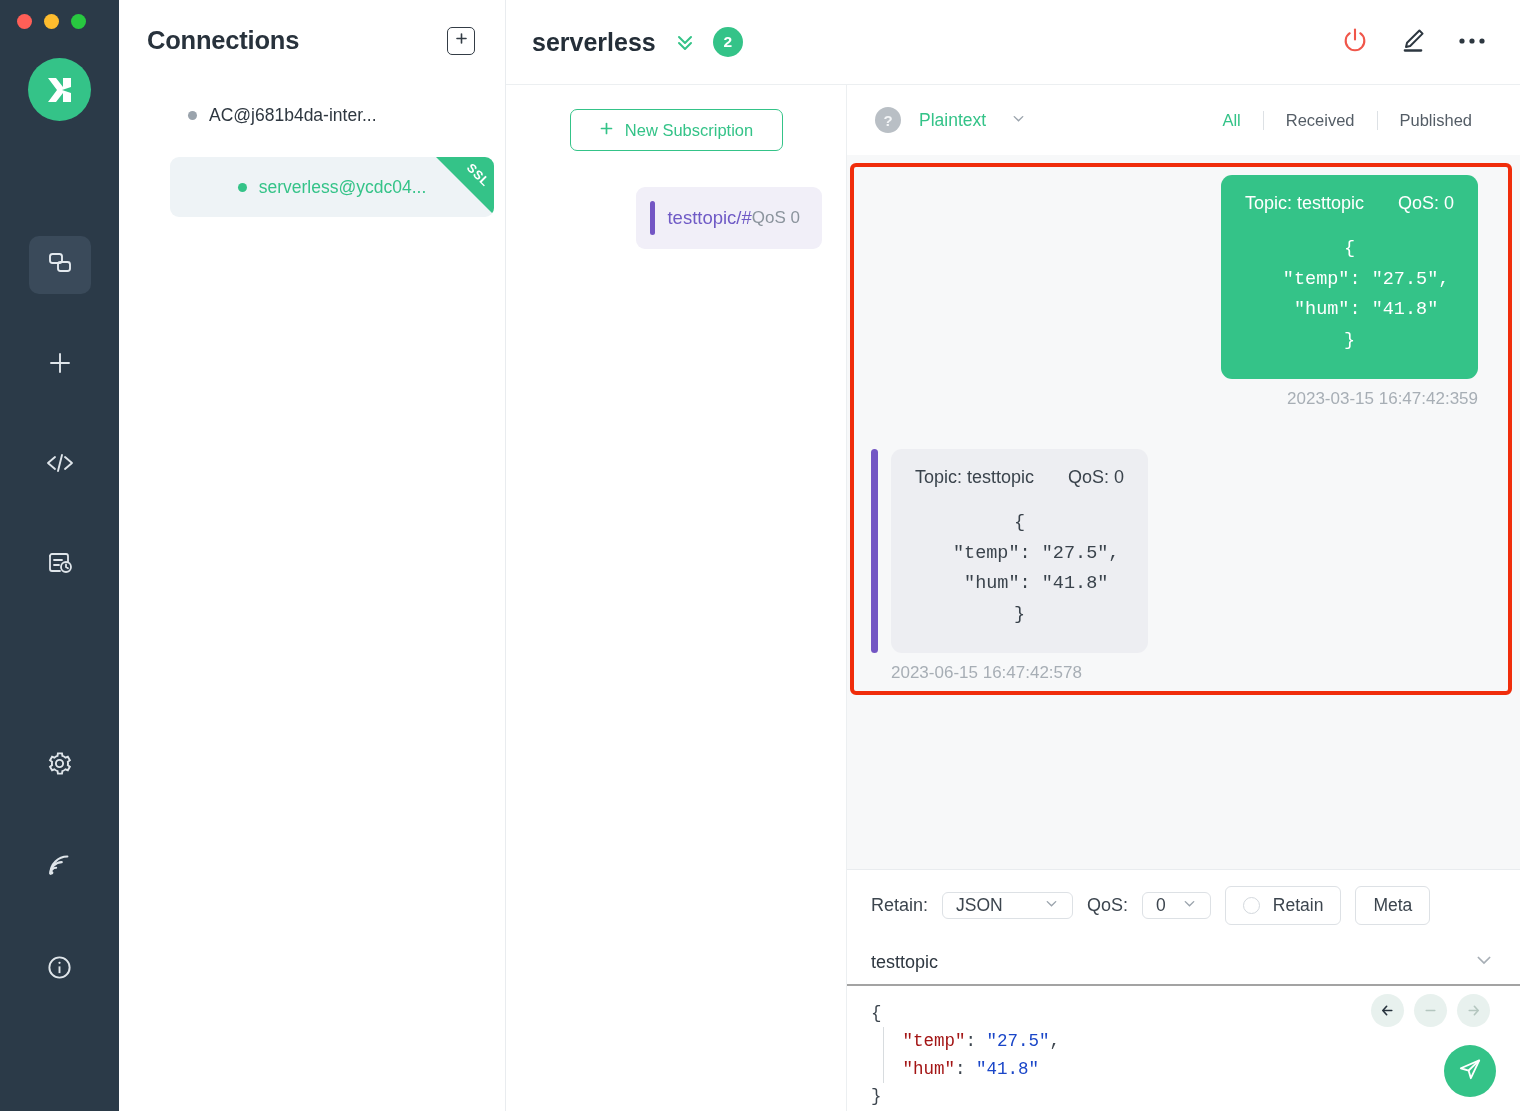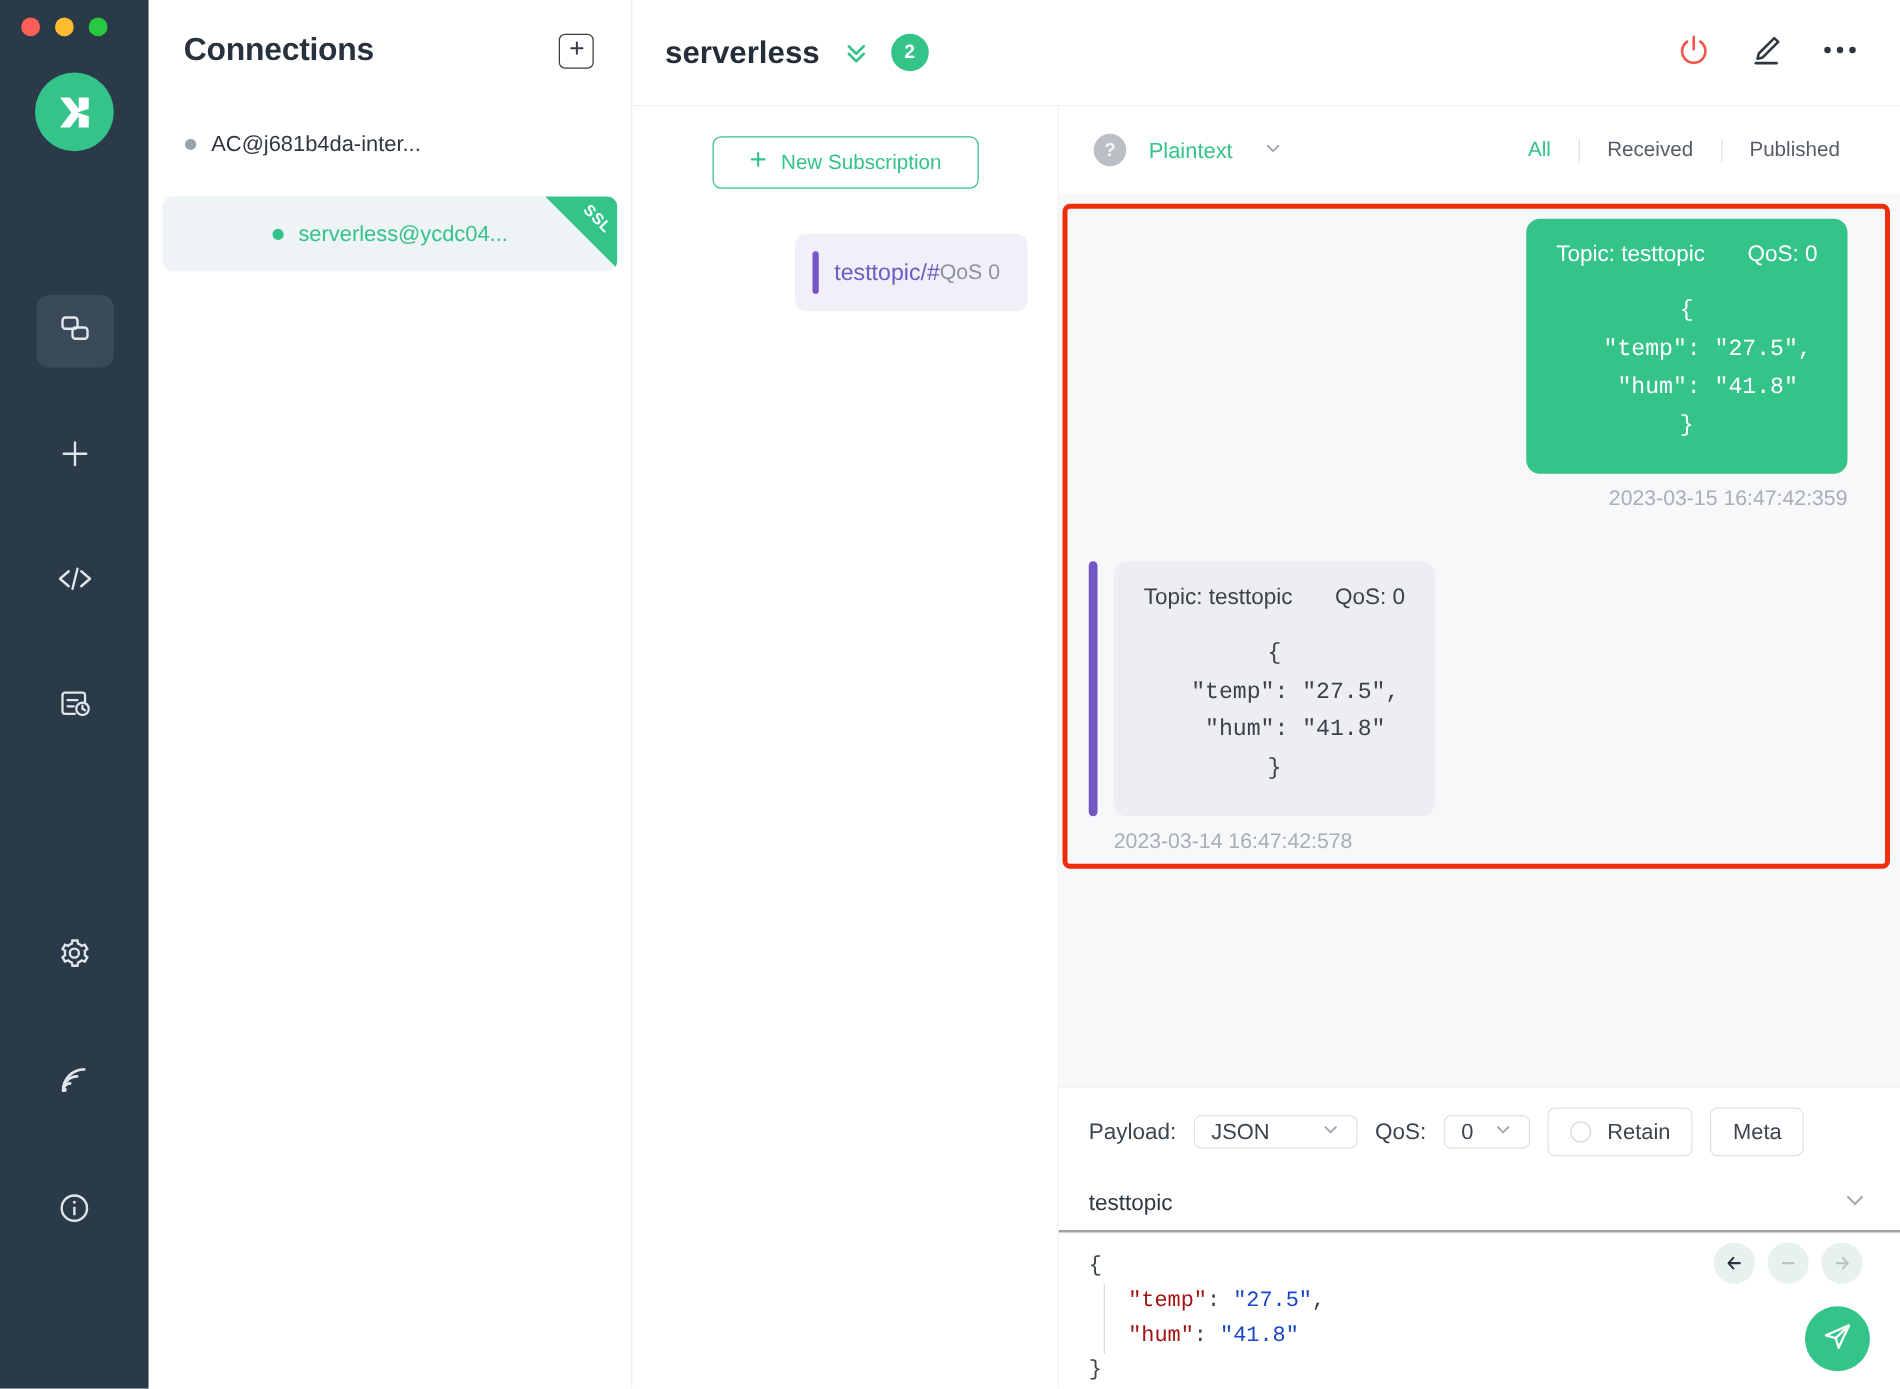--- a/index.html
+++ b/index.html
@@ -44,21 +44,21 @@
   }
   .conn-head {
     display: flex; align-items: center; justify-content: space-between;
     padding: 26px 30px 0 28px;
   }
   .conn-title { font-size: 25.5px; font-weight: 700; color: #28323c; letter-spacing: -0.2px; }
   .add-box {
     width: 28px; height: 28px; border: 1.6px solid #343d46; border-radius: 5px;
     display: flex; align-items: center; justify-content: center; color: #343d46;
   }
-  .conn-list { margin-top: 30px; }
+  .conn-list { margin-top: 30px; padding-left: 40px; }
   .conn-item {
     display: flex; align-items: center; gap: 12px;
     height: 60px; margin: 0 11px; padding: 0 18px; border-radius: 9px;
     position: relative; overflow: hidden;
   }
   .conn-item.selected { background: #eef3f6; }
   .sdot { width: 9px; height: 9px; border-radius: 50%; flex: 0 0 9px; }
   .sdot.off { background: #9aa3ac; }
   .sdot.on { background: #34c388; }
   .conn-name { font-size: 17.5px; color: #2e3740; white-space: nowrap; }
@@ -395,28 +395,28 @@
                 <span class="inbar"></span>
                 <div class="bub-head">
                   <span>Topic: testtopic</span>
                   <span>QoS: 0</span>
                 </div>
                 <div class="bub-body">{
    "temp": "27.5",
    "hum": "41.8"
 }</div>
               </div>
-              <div class="stamp">2023-03-14 16:47:42:578</div>
+              <div class="stamp">2023-06-15 16:47:42:578</div>
             </div>
           </div>
         </div>
 
         <div class="pub">
           <div class="pub-opts">
-            <span class="lbl">Payload:</span>
+            <span class="lbl">Retain:</span>
             <span class="sel wide">
               <span>JSON</span>
               <span>
                 <svg width="15" height="15" viewBox="0 0 16 16" fill="none" stroke="#9aa3ac" stroke-width="1.5" stroke-linecap="round">
                   <polyline points="3.5,6 8,10.5 12.5,6"></polyline>
                 </svg>
               </span>
             </span>
             <span class="lbl">QoS:</span>
             <span class="sel">

